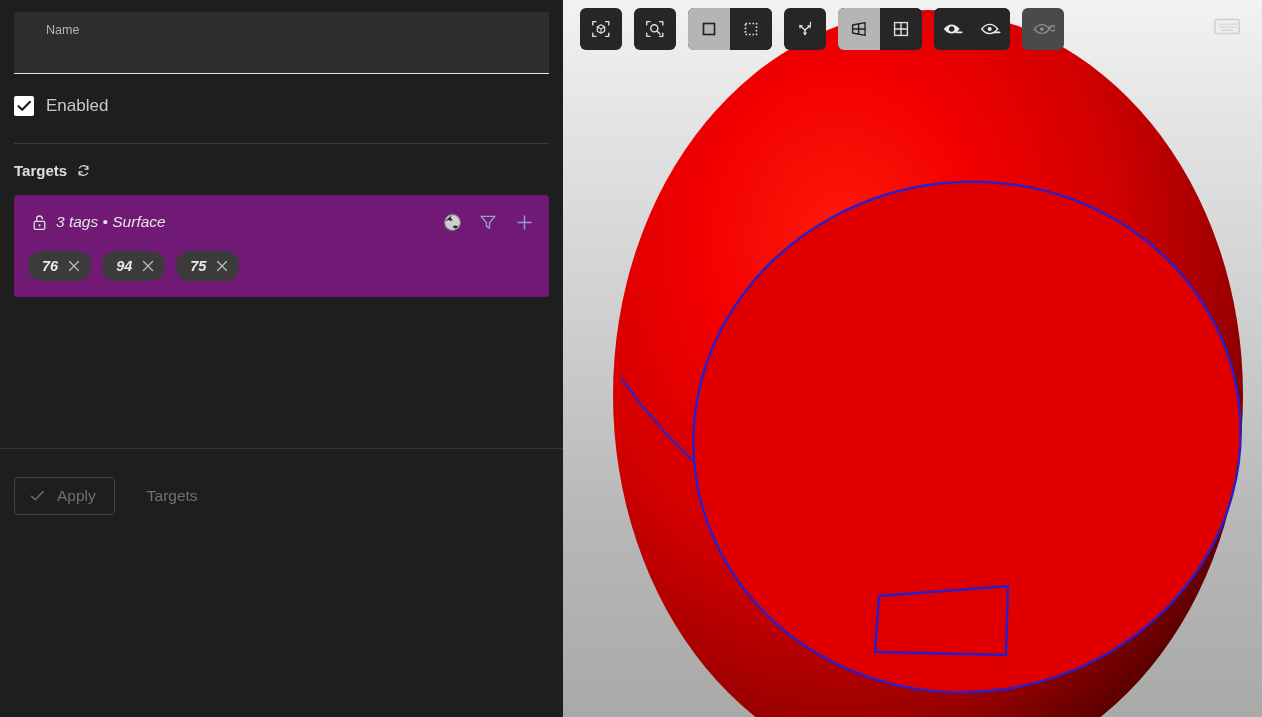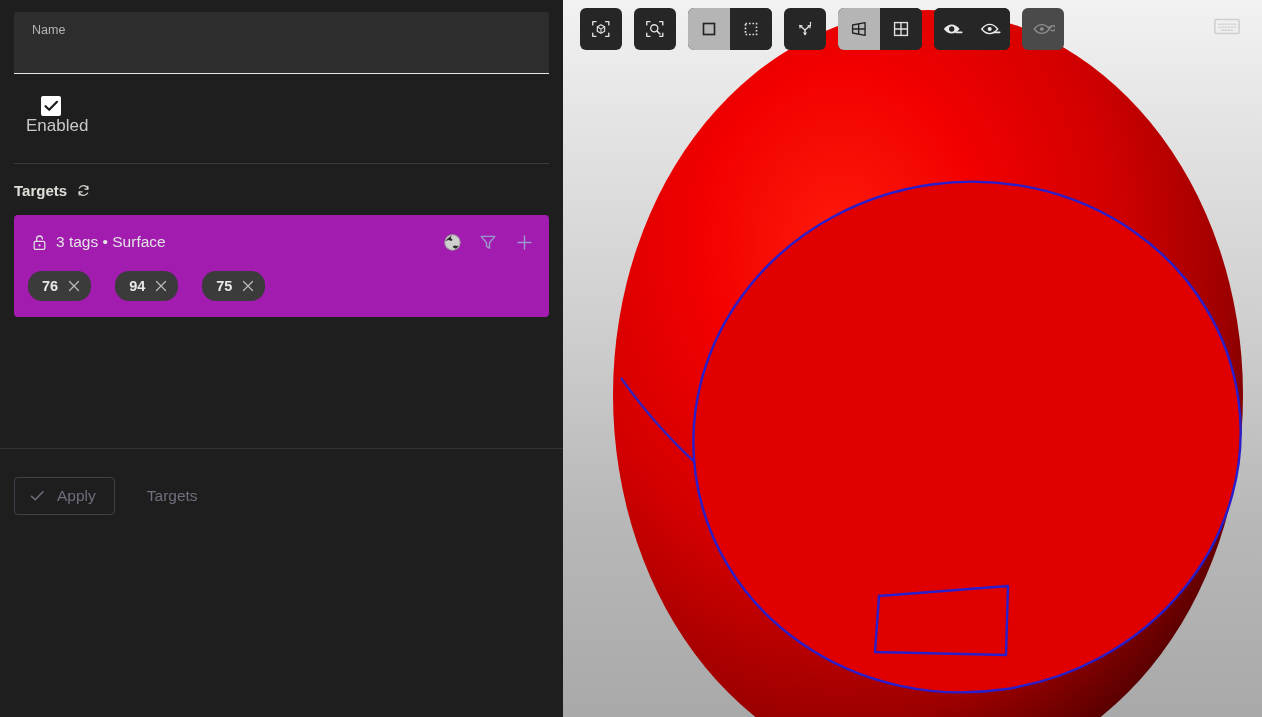--- a/index.html
+++ b/index.html
@@ -58,21 +58,21 @@
     flex: 1;
     padding: 0 14px;
     box-sizing: border-box;
   }
 
   
   .name-field {
     margin-top: 12px;
     background: #2d2d2d;
     border-bottom: 1.5px solid #e6e6e6;
-    padding: 10px 18px 12px 18px;
+    padding: 10px 18px 12px 32px;
     box-sizing: border-box;
     height: 62px;
     border-radius: 2px 2px 0 0;
     cursor: text;
   }
   .name-label {
     color: #b4b4b4;
     font-size: 12.5px;
     line-height: 16px;
   }
@@ -83,21 +83,20 @@
     margin-top: 2px;
   }
 
   
   .checkbox-row {
     display: flex;
     align-items: center;
     margin-top: 22px;
     cursor: pointer;
     width: fit-content;
-    flex-direction: column;
   }
   .checkbox-box {
     width: 20px;
     height: 20px;
     background: #ffffff;
     border-radius: 2px;
     display: flex;
     align-items: center;
     justify-content: center;
     flex: 0 0 20px;
@@ -130,24 +129,25 @@
     width: 18px;
     height: 18px;
     display: flex;
     align-items: center;
     justify-content: center;
     cursor: pointer;
   }
 
   .target-card {
     margin-top: 16px;
-    background: #a21caf;
+    background: #701a75;
     border-radius: 4px;
     padding: 14px 14px 16px 14px;
     box-sizing: border-box;
+    font-style: italic;
   }
   .target-card-head {
     display: flex;
     align-items: center;
     height: 26px;
   }
   .lock-icon-wrap {
     width: 22px;
     height: 22px;
     display: flex;
@@ -165,21 +165,21 @@
   .target-actions {
     display: flex;
     align-items: center;
     gap: 14px;
   }
   .target-actions .icon-btn { width: 22px; height: 22px; }
 
   .tag-row {
     display: flex;
     align-items: flex-start;
-    gap: 24px;
+    gap: 11px;
     margin-top: 16px;
   }
   .tag-pill {
     display: flex;
     align-items: center;
     background: #3b3b3b;
     border-radius: 14px;
     height: 30px;
     padding: 0 10px 0 14px;
     cursor: default;

